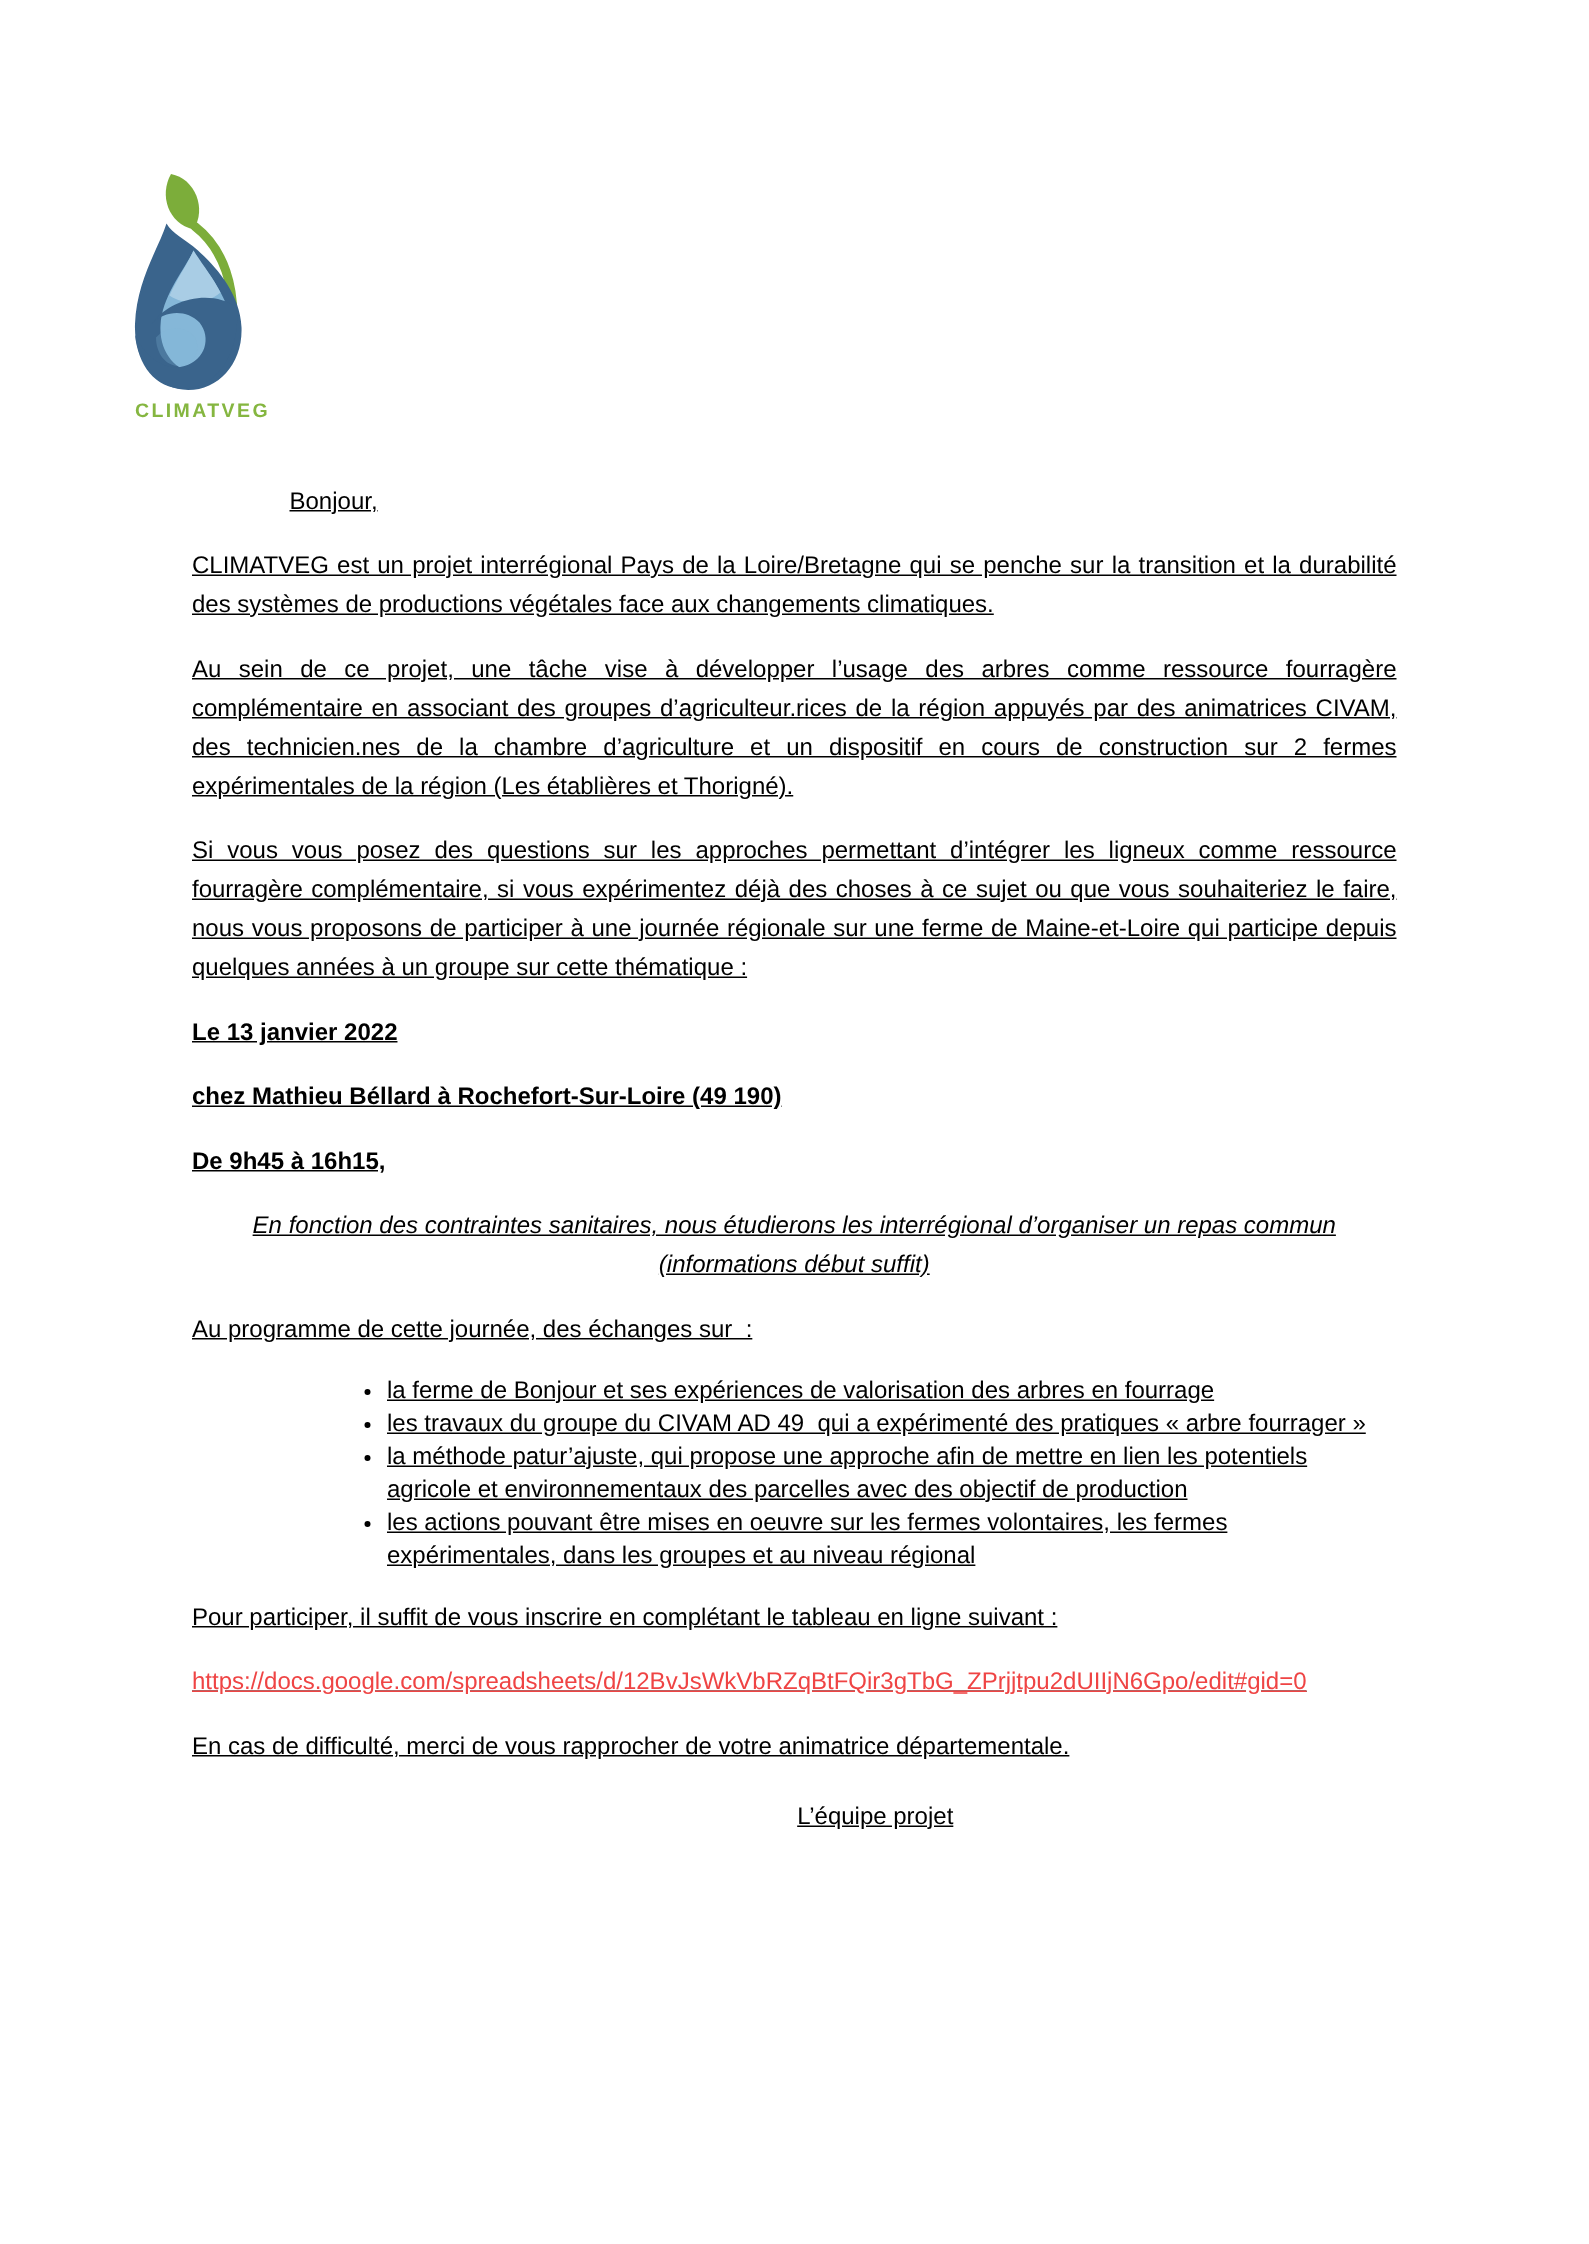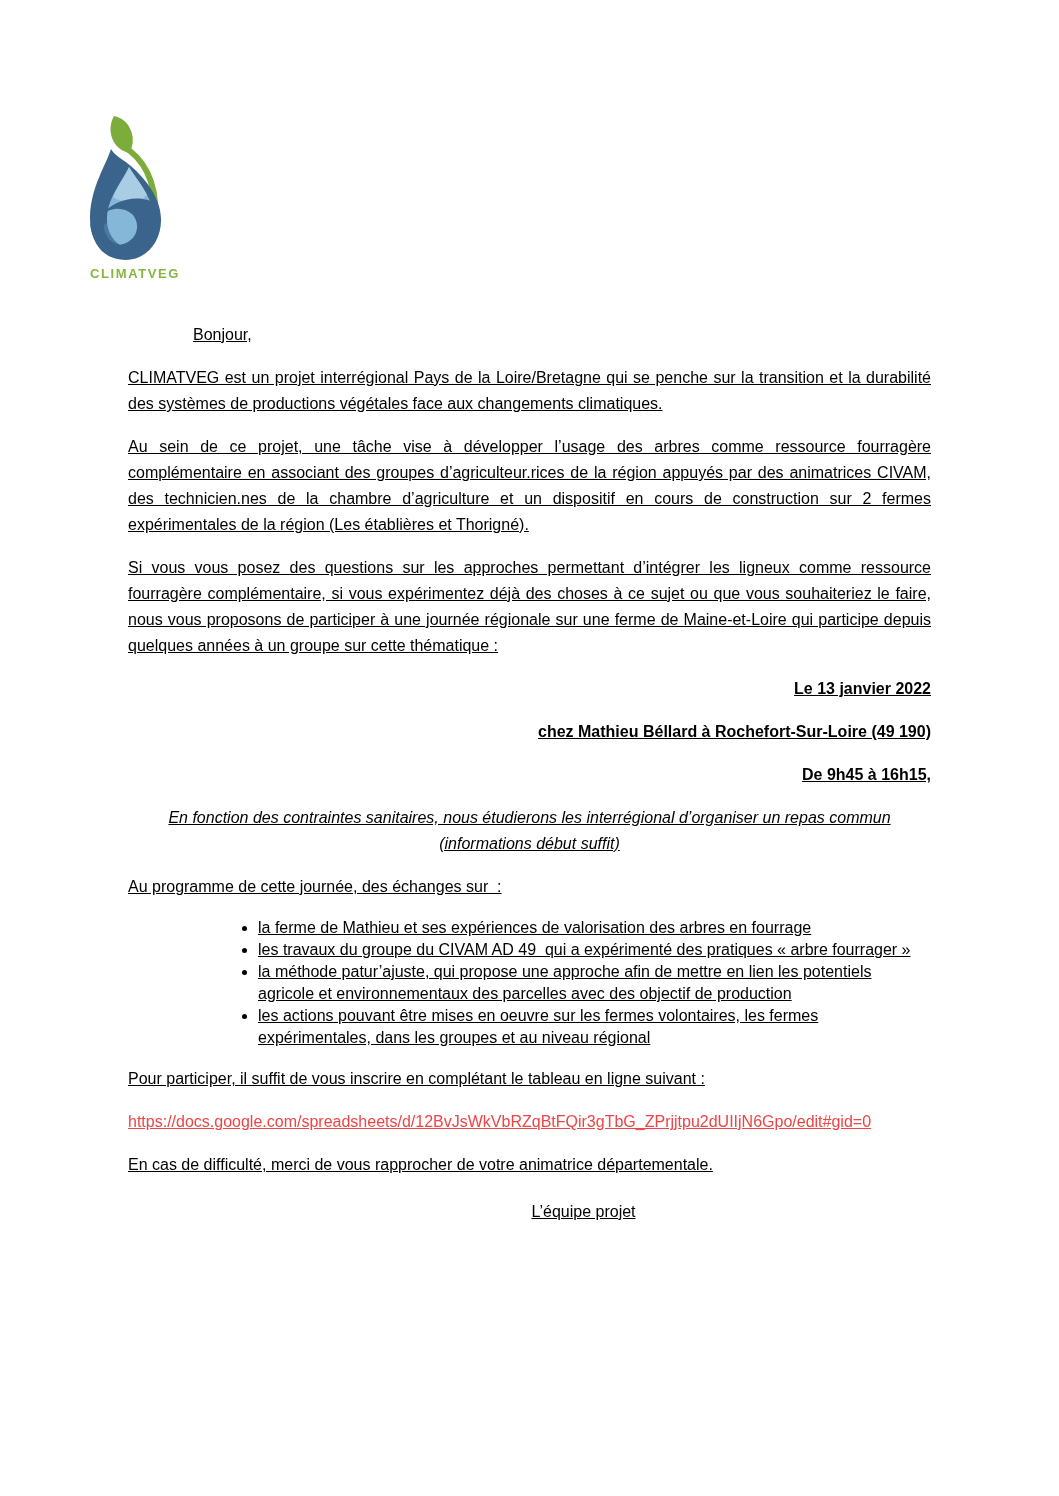--- a/index.html
+++ b/index.html
@@ -15,21 +15,21 @@
   .logo{position:absolute;left:86px;top:113px;width:90px;text-align:left;}
   .logo svg{display:block;width:82px;height:150px;}
   .brand{
     display:block;margin-top:-2px;margin-left:4px;
     font-size:13px;font-weight:bold;letter-spacing:1.6px;
     color:#85b640;white-space:nowrap;
   }
   .content{position:absolute;left:128px;top:322px;width:803px;text-decoration:underline;}
   .content p{margin:17px 0 0 0;text-align:justify;}
   p.greeting{margin:0 0 0 65px;text-align:left;}
-  p.cb{text-align:right;font-weight:bold;}
+  p.cb{text-align:left;font-weight:bold;}
   p.ci{text-align:center;font-style:italic;}
   p.left{text-align:left;}
   ul.program{
     margin:17px 0 0 0;
     padding-left:130px;
     line-height:22px;
     list-style:disc;
   }
   ul.program li{margin:0;padding:0;text-align:left;}
   p.linkline{text-align:left;}
@@ -75,21 +75,21 @@
 
     <p class="cb">chez Mathieu Béllard à Rochefort-Sur-Loire (49&nbsp;190)</p>
 
     <p class="cb">De 9h45 à 16h15,</p>
 
     <p class="ci"><span>En fonction des contraintes sanitaires, nous étudierons les interrégional d’organiser un repas commun</span><br><span>(informations début suffit)</span></p>
 
     <p class="left">Au programme de cette journée, des échanges sur&nbsp; :</p>
 
     <ul class="program">
-      <li>la ferme de Mathieu et ses expériences de valorisation des arbres en fourrage</li>
+      <li>la ferme de Bonjour et ses expériences de valorisation des arbres en fourrage</li>
       <li>les travaux du groupe du CIVAM AD 49&nbsp; qui a expérimenté des pratiques «&nbsp;arbre fourrager&nbsp;»</li>
       <li>la méthode patur’ajuste, qui propose une approche afin de mettre en lien les potentiels agricole et environnementaux des parcelles avec des objectif de production</li>
       <li>les actions pouvant être mises en oeuvre sur les fermes volontaires, les fermes expérimentales, dans les groupes et au niveau régional</li>
     </ul>
 
     <p class="left">Pour participer, il suffit de vous inscrire en complétant le tableau en ligne suivant :</p>
 
     <p class="linkline"><a class="sheet-link" href="#">https://docs.google.com/spreadsheets/d/12BvJsWkVbRZqBtFQir3gTbG_ZPrjjtpu2dUIIjN6Gpo/edit#gid=0</a></p>
 
     <p class="left">En cas de difficulté, merci de vous rapprocher de votre animatrice départementale.</p>

